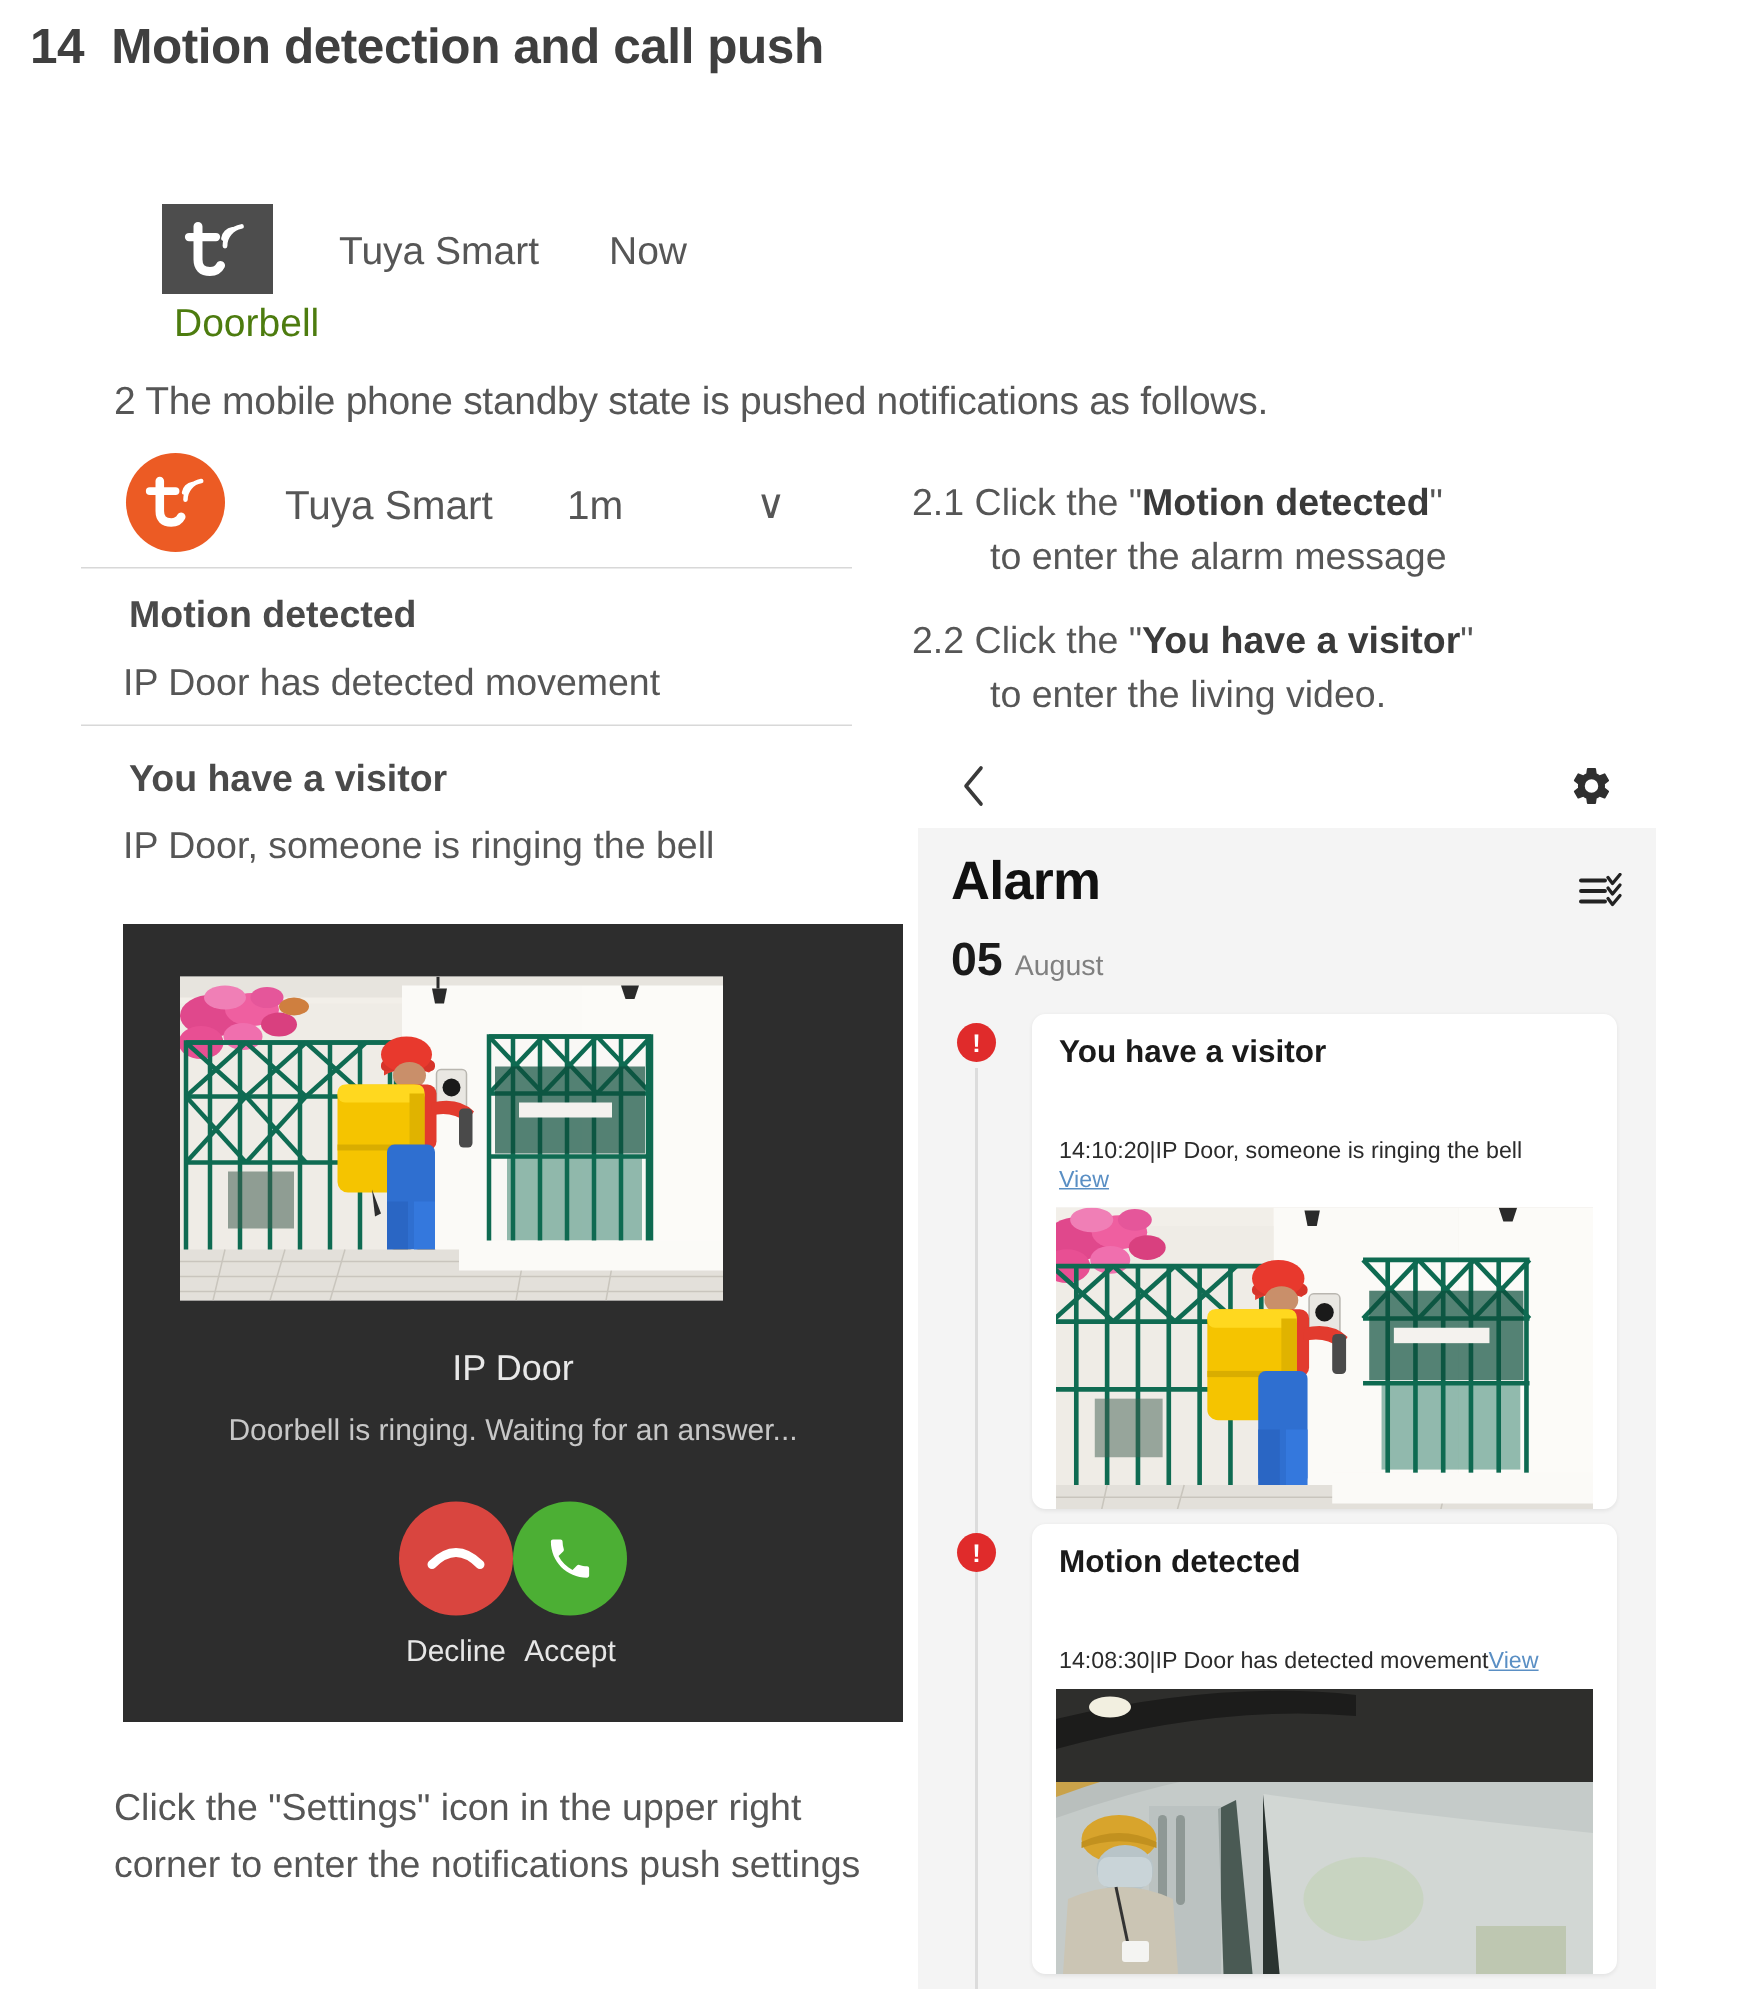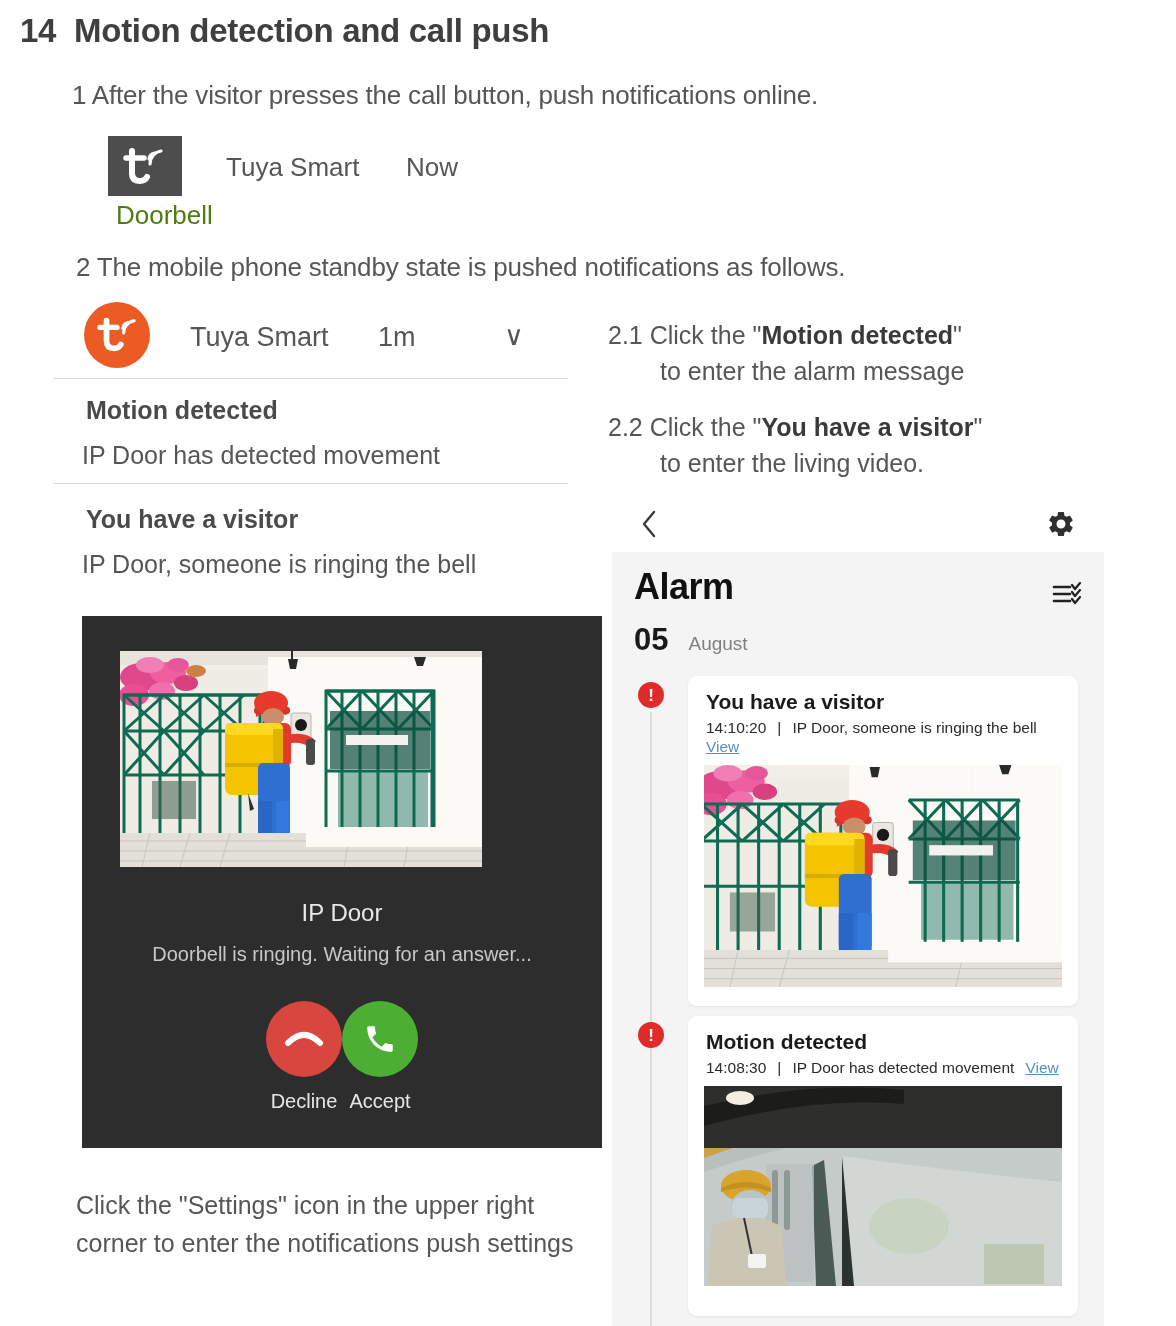--- a/index.html
+++ b/index.html
@@ -146,21 +146,21 @@
     background: #f4f4f4;
     overflow: hidden;
   }
   .alarm-head {
     position: absolute; left: 22px; top: 14px; right: 22px;
     display: flex; align-items: flex-end; justify-content: space-between;
   }
   .alarm-title { font-size: 36px; font-weight: 700; color: #111; letter-spacing: -0.5px; }
   .alarm-date {
     position: absolute; left: 22px; top: 70px;
-    display: flex; align-items: baseline; gap: 20px;
+    display: flex; align-items: baseline; gap: 8px;
   }
   .alarm-day { font-size: 31px; font-weight: 700; color: #1a1a1a; }
   .alarm-month { font-size: 19px; color: #808080; }
   .timeline {
     position: absolute; left: 650px; top: 712px;
     width: 2px; height: 614px; background: #dcdcdc;
   }
   .badge {
     position: absolute; width: 26px; height: 26px; border-radius: 50%;
     background: #e02b2b; color: #fff; font-size: 17px; font-weight: 700;
@@ -176,21 +176,21 @@
     overflow: hidden;
   }
   .card-1 { left: 688px; top: 676px; width: 390px; height: 330px; }
   .card-2 { left: 688px; top: 1016px; width: 390px; height: 300px; }
   .card-title {
     font-size: 21px; font-weight: 700; color: #1a1a1a;
     padding: 14px 0 0 18px;
   }
   .card-meta {
     font-size: 15.5px; color: #2b2b2b; padding: 5px 0 0 18px;
-    display: flex; align-items: flex-end; gap: 11px;
+    display: flex; align-items: flex-end; gap: 0; margin-top: 40px;
   }
   .card-meta .time { font-weight: 400; }
   .view-link {
     color: #5a8fc4; text-decoration: underline; font-size: 15.5px;
   }
   .view-block { padding: 1px 0 0 18px; }
   .card-photo {
     margin: 9px 16px 0 16px; height: 222px; overflow: hidden; background:#ece9e4;
   }
   .card-photo-2 { margin: 9px 16px 0 16px; height: 200px; overflow: hidden; background:#2c2c2c; }
@@ -200,21 +200,20 @@
 </head>
 <body>
 
 <div class="page">
 
   <div class="heading">
     <span class="num">14</span>
     <span>Motion detection and call push</span>
   </div>
 
-  <div class="step1-text">1 After the visitor presses the call button, push notifications online.</div>
 
   <div class="notif-dark-icon">
     <svg width="46" height="42" viewBox="0 0 46 42">
       <path d="M10 6 L10 28 Q10 36 18 36 Q23 36 25 32" stroke="#fff" stroke-width="6" fill="none" stroke-linecap="round"></path>
       <line x1="4" y1="13" x2="22" y2="13" stroke="#fff" stroke-width="5.5" stroke-linecap="round"></line>
       <path d="M27 14 A7 7 0 0 1 33 8" stroke="#fff" stroke-width="3.2" fill="none" stroke-linecap="round"></path>
       <path d="M28 19 A13 13 0 0 1 39 6" stroke="#fff" stroke-width="3.2" fill="none" stroke-linecap="round"></path>
     </svg>
   </div>
   <div class="notif1-name">Tuya Smart</div>

